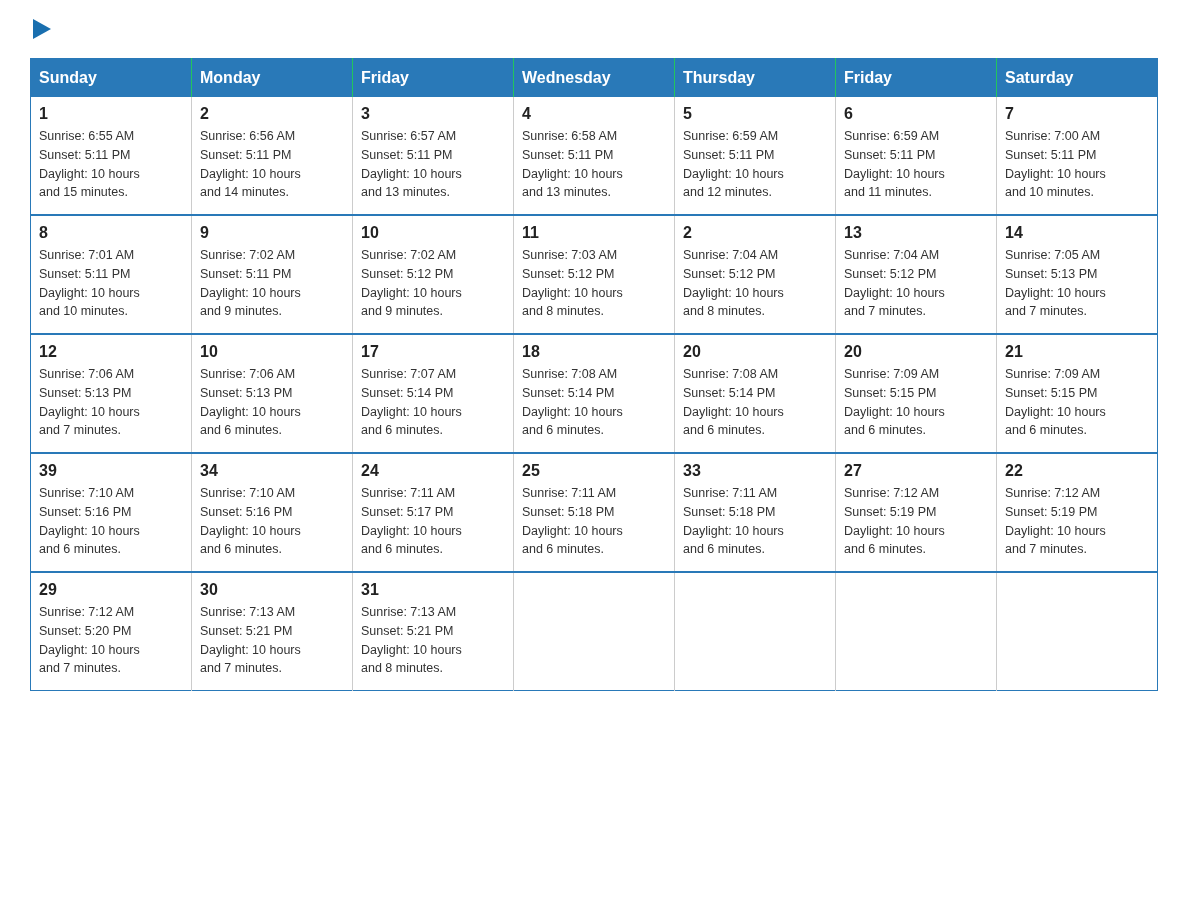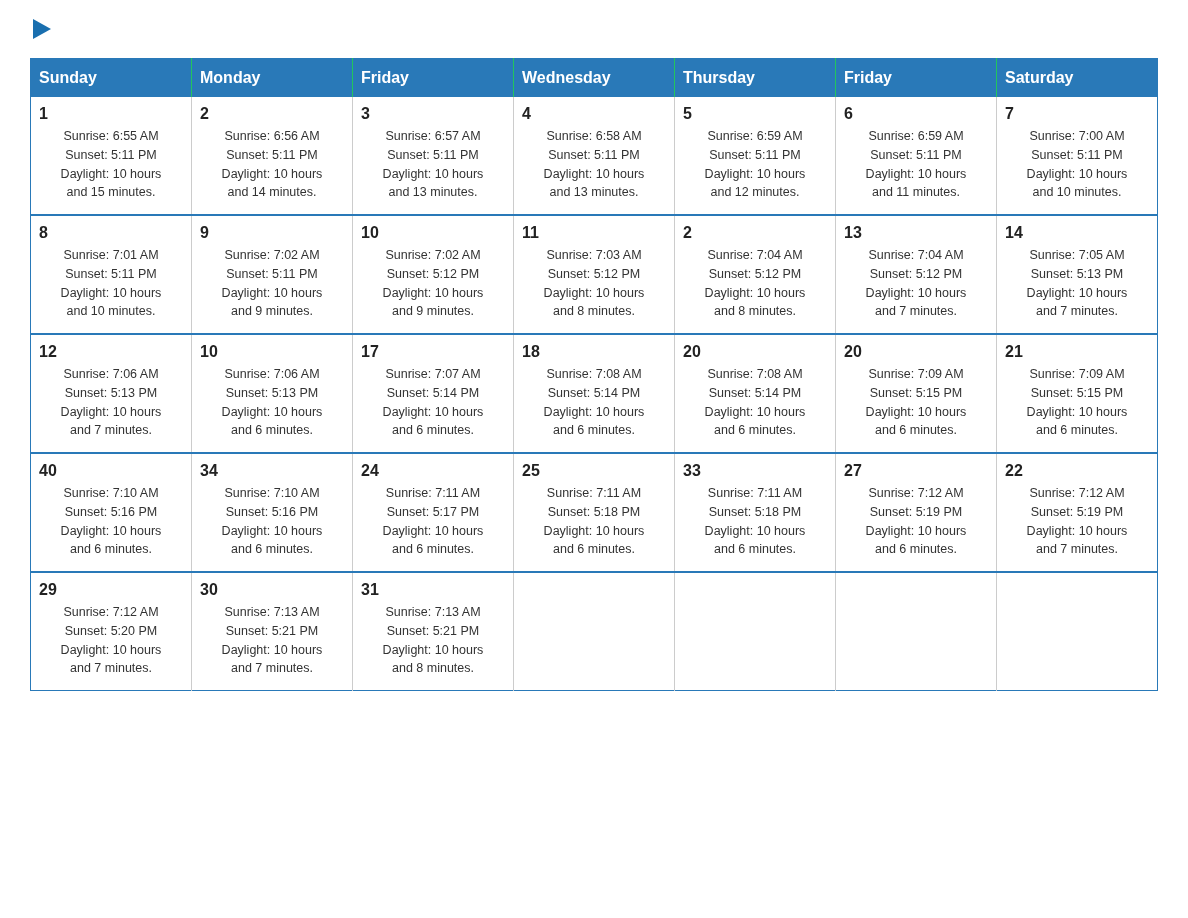--- a/index.html
+++ b/index.html
@@ -99,21 +99,20 @@
       font-size: 16px;
       font-weight: bold;
       color: #222;
       display: block;
       margin-bottom: 4px;
     }
     .day-info {
       font-size: 12.5px;
       color: #333;
       line-height: 1.5;
-      text-align: center;
     }
     .empty-cell {
       background: #fff;
     }
   </style>
 </head>
 <body>
 
 <div class="header">
   <div class="logo">
@@ -332,21 +331,21 @@
           <div class="day-info">
             Sunrise: 7:09 AM<br>
             Sunset: 5:15 PM<br>
             Daylight: 10 hours<br>
             and 6 minutes.
           </div>
         </td>
       </tr>
       <tr>
         <td>
-          <span class="day-number">40</span>
+          <span class="day-number">39</span>
           <div class="day-info">
             Sunrise: 7:10 AM<br>
             Sunset: 5:16 PM<br>
             Daylight: 10 hours<br>
             and 6 minutes.
           </div>
         </td>
         <td>
           <span class="day-number">34</span>
           <div class="day-info">

